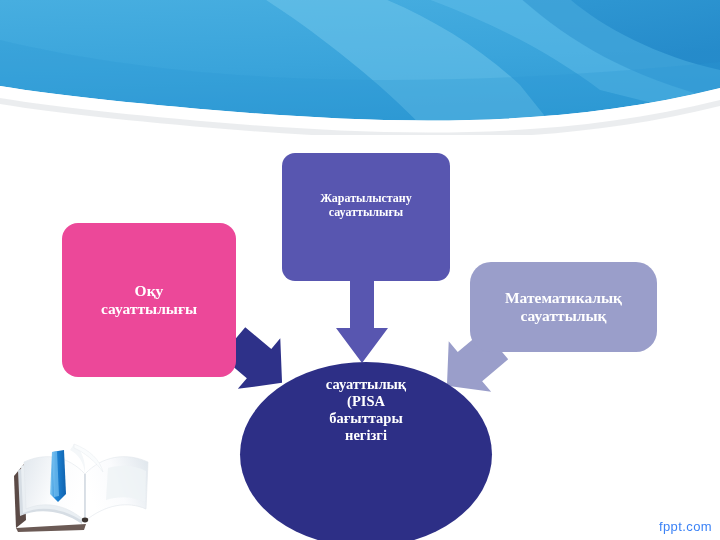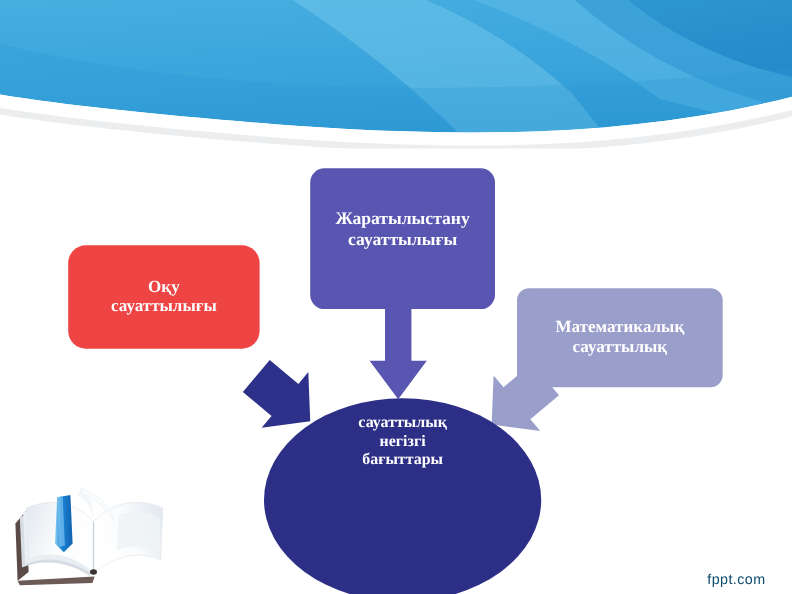--- a/index.html
+++ b/index.html
@@ -43,41 +43,41 @@
     text-align: center;
     color: #ffffff;
     font-weight: bold;
     line-height: 1.18;
     box-sizing: border-box;
     padding: 4px 6px;
   }
 
   #node-reading {
     left: 62px; top: 223px;
-    width: 174px; height: 94px;
-    background: #ef4444;
+    width: 174px; height: 154px;
+    background: #ec4899;
     border-radius: 16px;
     font-size: 15.5px;
   }
 
   #node-science {
     left: 282px; top: 153px;
     width: 168px; height: 128px;
     background: #5856B0;
     border-radius: 13px;
-    font-size: 16px;
+    font-size: 12px;
     align-items: flex-start;
     padding-top: 38px;
   }
 
   #node-math {
     left: 470px; top: 262px;
     width: 187px; height: 90px;
     background: #9A9ECA;
-    border-radius: 11px;
+    border-radius: 21px;
     font-size: 15.5px;
   }
 
   #node-center {
     left: 240px; top: 362px;
     width: 252px; height: 185px;
     background: #2D2F86;
     border-radius: 50%;
     font-size: 14.5px;
     align-items: flex-start;
@@ -100,24 +100,24 @@
   #book-illustration {
     position: absolute;
     left: 8px; top: 424px;
     width: 152px; height: 110px;
   }
   #book-illustration svg { display: block; }
 
   
   #watermark {
     position: absolute;
-    right: 24px; bottom: 6px;
+    right: 8px; bottom: 6px;
     font-family: "Liberation Sans", sans-serif;
     font-size: 13px;
-    color: #0c4a6e;
+    color: #3b82f6;
     letter-spacing: 0.4px;
     user-select: none;
   }
 </style>
 </head>
 <body>
 
 <div id="slide">
 
   <div id="header-banner">
@@ -176,22 +176,23 @@
     <svg width="96" height="78" viewBox="0 0 96 78" xmlns="http://www.w3.org/2000/svg">
       <g transform="rotate(140 48 39)">
         <path d="M18,20 L52,20 L52,6 L82,39 L52,72 L52,58 L18,58 Z" fill="#9A9ECA"></path>
       </g>
     </svg>
   </div>
 
   <div class="node" id="node-center">
     <div class="lines">
       <div>сауаттылық</div>
+      <div>(PISA</div>
+      <div>бағыттары</div>
       <div>негізгі</div>
-      <div>бағыттары</div>
     </div>
   </div>
 
   <div class="node" id="node-reading">
     <div>
       <div>Оқу</div>
       <div>сауаттылығы</div>
     </div>
   </div>
 

